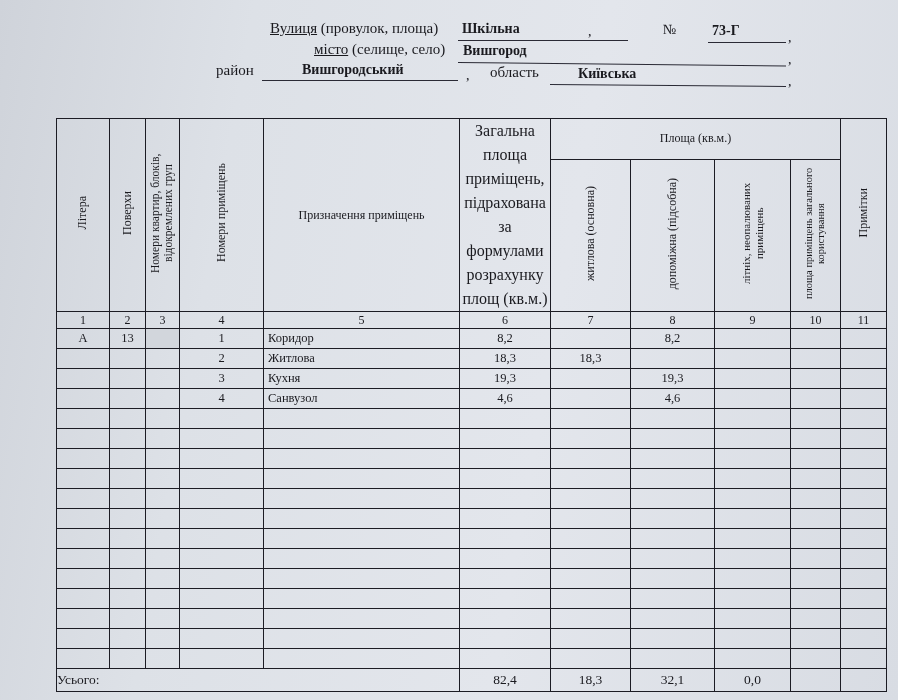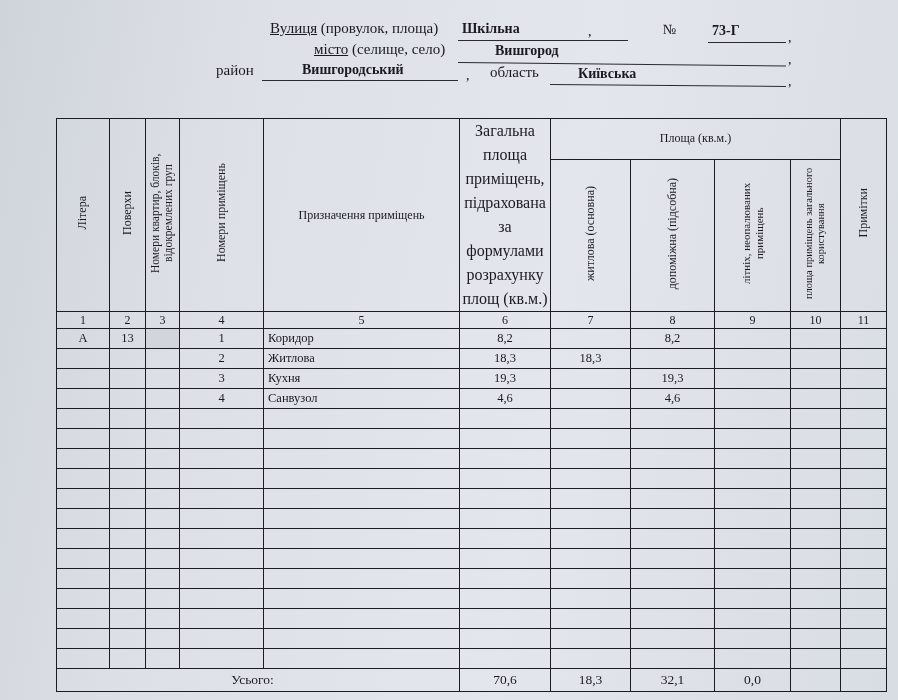--- a/index.html
+++ b/index.html
@@ -12,39 +12,39 @@
   .comma{position:absolute;font-size:14px;}
   table{position:absolute;left:56px;top:118px;width:830px;border-collapse:collapse;table-layout:fixed;}
   td,th{border:1.5px solid #1c1c24;padding:0;font-weight:normal;font-size:12px;text-align:center;vertical-align:middle;overflow:hidden;}
   th{height:180px;}
   .vert{writing-mode:vertical-rl;transform:rotate(180deg);display:inline-block;line-height:1.15;font-size:12px;}
   .sub th{height:140px;}
   .num td{height:16px;font-size:12px;}
   .row td{height:19px;font-size:12.5px;}
   .name{text-align:left;padding-left:4px;}
   .total td{height:22px;font-size:13.5px;}
-  .tot-label{text-align:center;padding-right:11px;}
+  .tot-label{text-align:left;padding-right:11px;}
   .blur{background:#d2d6dc;filter:blur(0.5px);}
 </style>
 </head>
 <body>
 
 <div class="paper">
 
   <div class="hdr" style="left:270px;top:20px;"><span class="u">Вулиця</span> <span>(провулок, площа)</span></div>
   <div class="val" style="left:462px;top:21px;">Шкільна</div>
   <div class="line" style="left:458px;top:40px;width:170px;"></div>
   <div class="comma" style="left:588px;top:24px;">,</div>
   <div class="hdr" style="left:663px;top:22px;font-size:14px;">№</div>
   <div class="val" style="left:712px;top:23px;">73-Г</div>
   <div class="line" style="left:708px;top:42px;width:78px;"></div>
   <div class="comma" style="left:788px;top:30px;">,</div>
 
   <div class="hdr" style="left:314px;top:41px;"><span class="u">місто</span> <span>(селище, село)</span></div>
-  <div class="val" style="left:463px;top:43px;margin-left:32px;">Вишгород</div>
+  <div class="val" style="left:463px;top:43px;">Вишгород</div>
   <div class="line" style="left:458px;top:62px;width:328px;transform:rotate(0.6deg);transform-origin:left;"></div>
   <div class="comma" style="left:788px;top:52px;">,</div>
 
   <div class="hdr" style="left:216px;top:62px;text-align:right;">район</div>
   <div class="val" style="left:302px;top:62px;font-family:Liberation Serif, serif;">Вишгородський</div>
   <div class="line" style="left:262px;top:80px;width:196px;"></div>
   <div class="comma" style="left:466px;top:68px;">,</div>
   <div class="hdr" style="left:490px;top:64px;">область</div>
   <div class="val" style="left:578px;top:66px;">Київська</div>
   <div class="line" style="left:550px;top:84px;width:236px;transform:rotate(0.5deg);transform-origin:left;"></div>
@@ -314,21 +314,21 @@
           <td></td>
           <td></td>
           <td></td>
           <td></td>
           <td></td>
         </tr>
       </tbody>
     <tbody>
         <tr class="total">
       <td colspan="5" class="tot-label">Усього:</td>
-      <td>70,6</td>
+      <td>82,4</td>
       <td>18,3</td>
       <td>32,1</td>
       <td>0,0</td>
       <td></td>
       <td></td>
     </tr>
   </tbody>
     </table>
 </div>
 

